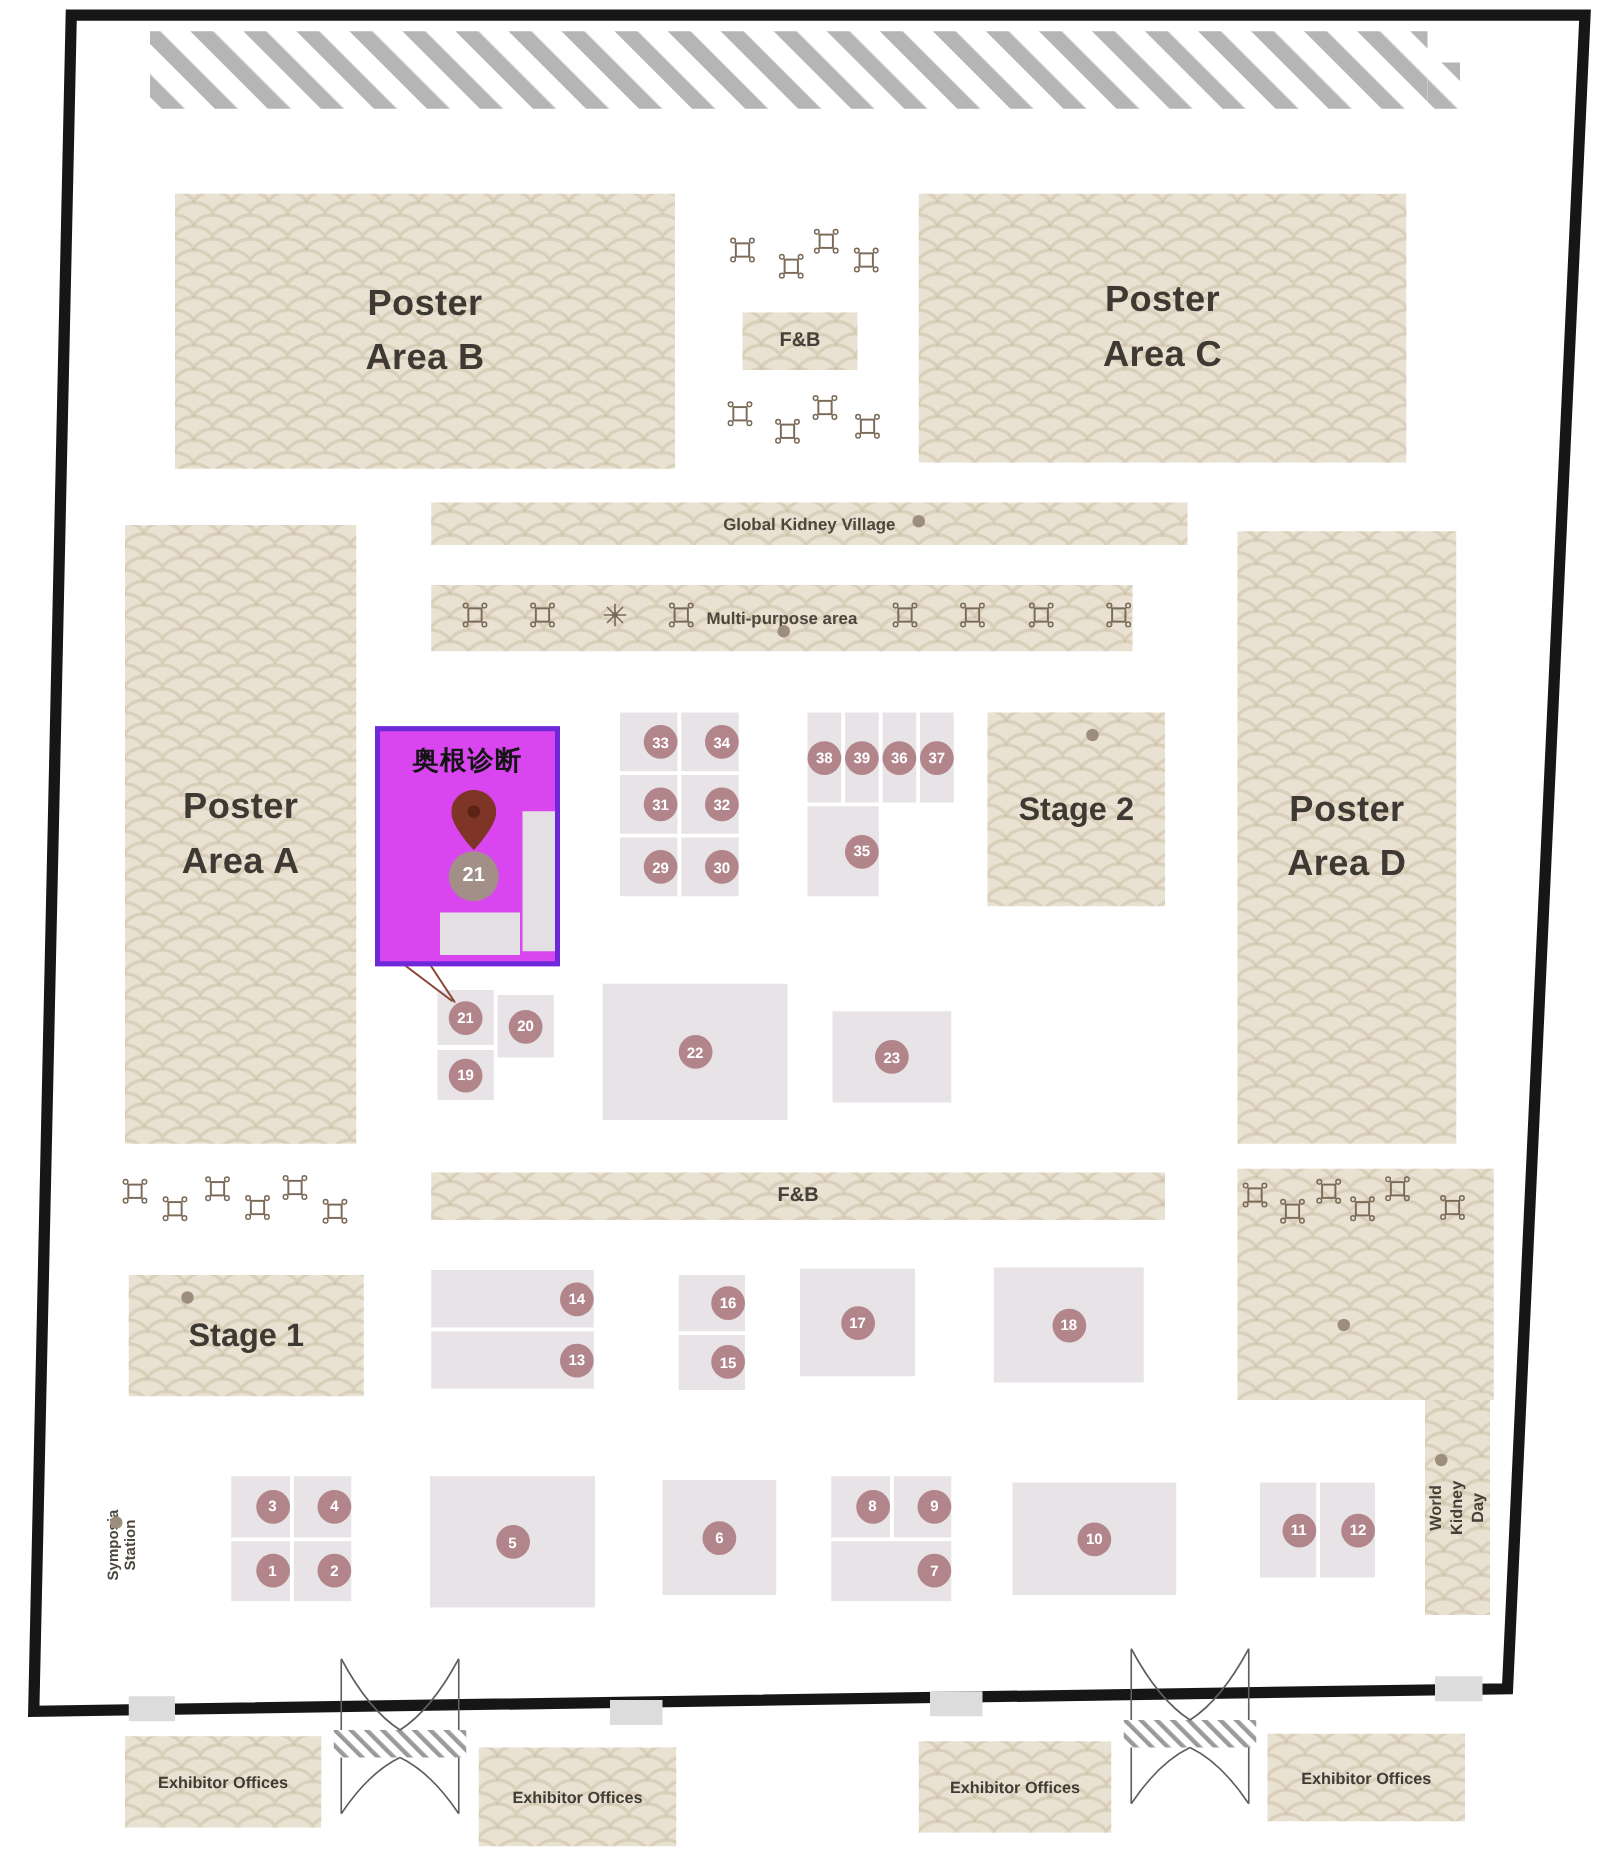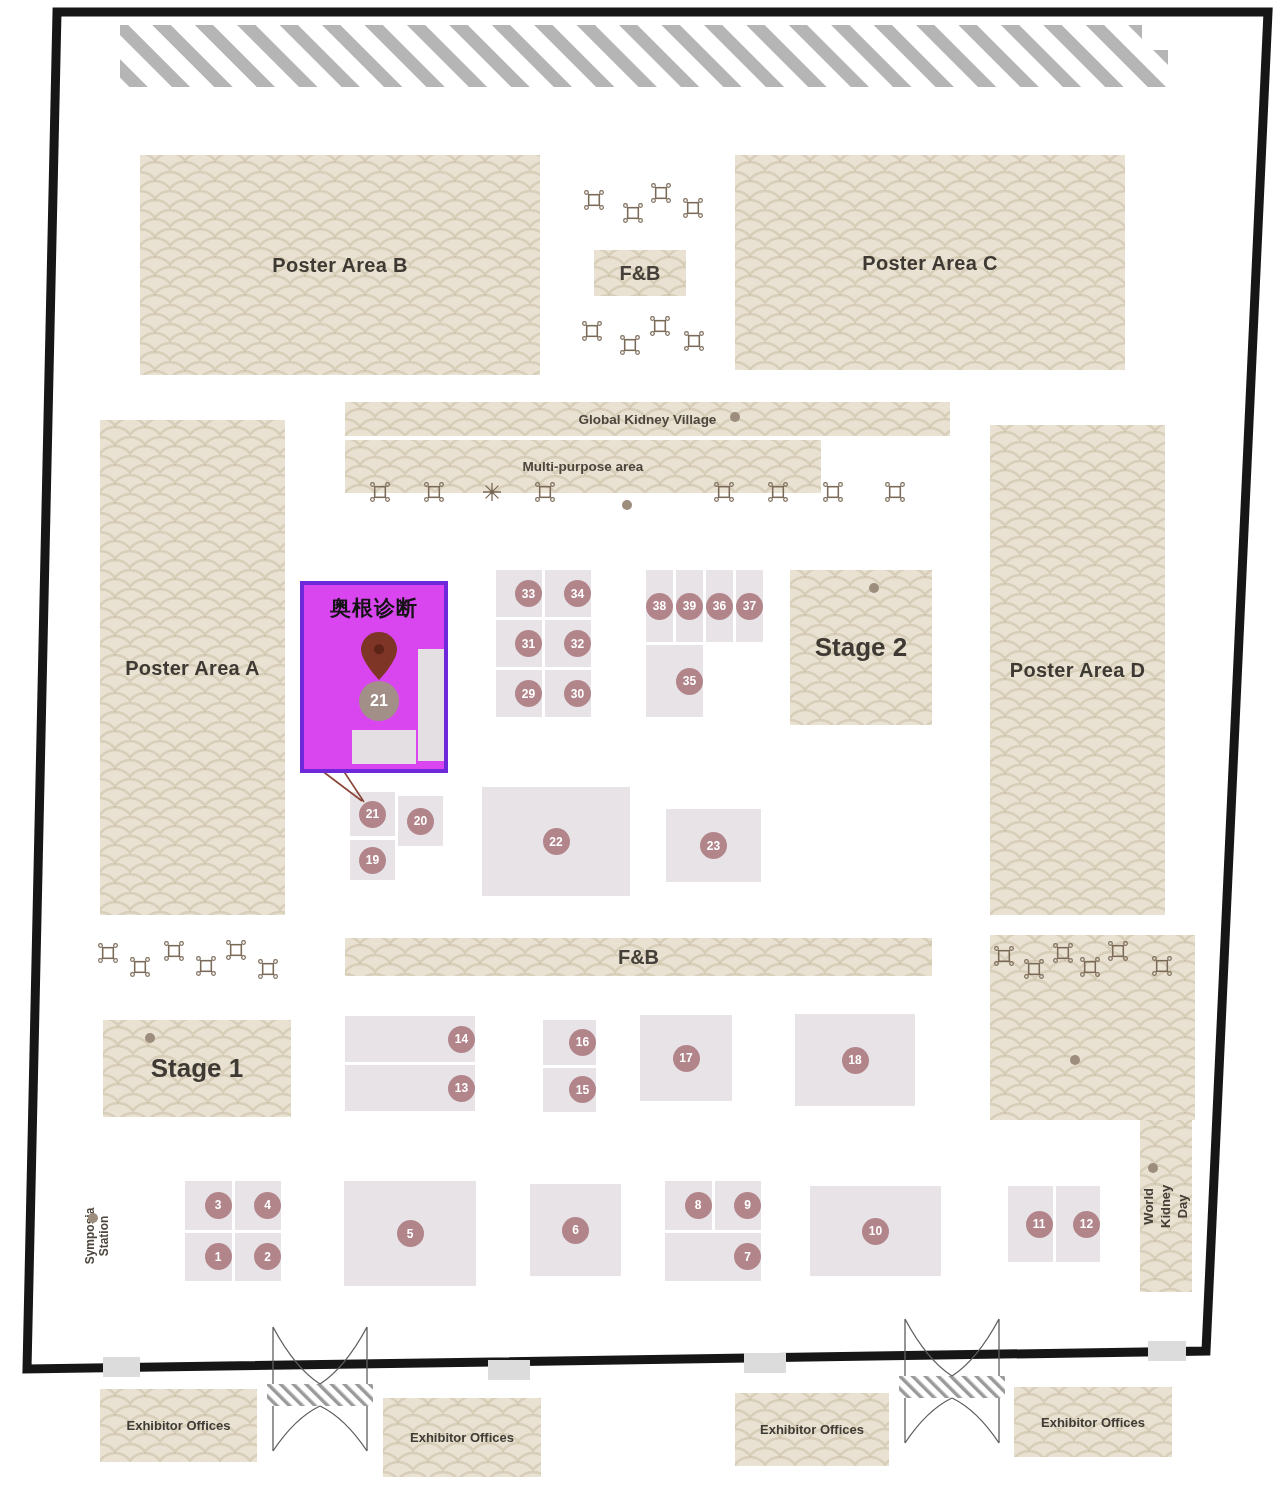--- a/index.html
+++ b/index.html
@@ -7,24 +7,24 @@
          font-family:"Liberation Sans",sans-serif;overflow:hidden}
   svg.layer{position:absolute;left:0;top:0;pointer-events:none}
 
   .area{position:absolute;display:flex;align-items:center;justify-content:center;
         text-align:center;color:#3e3a33}
   .scallop{background-color:#e9e2d2;
     background-image:
       radial-gradient(circle at 50% 135%, rgba(0,0,0,0) 57%, rgba(151,129,88,.20) 59%, rgba(151,129,88,.20) 66%, rgba(0,0,0,0) 68%),
       radial-gradient(circle at 50% 135%, rgba(0,0,0,0) 57%, rgba(151,129,88,.20) 59%, rgba(151,129,88,.20) 66%, rgba(0,0,0,0) 68%);
     background-size:30px 19px,30px 19px;background-position:0 0,15px 10px}
-  .lbl-lg{font-size:20px;font-weight:600;letter-spacing:.3px;line-height:1.5;width:150px}
+  .lbl-lg{font-size:29px;font-weight:600;letter-spacing:.3px;line-height:1.5;width:150px}
   .lbl-md{font-size:26px;font-weight:600}
   .lbl-sm{font-size:13.5px;font-weight:700;color:#4c463d}
-  .lbl-fnb{font-size:20px;font-weight:700;color:#454039}
+  .lbl-fnb{font-size:16px;font-weight:700;color:#454039}
   .lbl-eo{font-size:13px;font-weight:600;color:#3f3b35}
 
   .cluster{position:absolute;display:grid;gap:3px}
   .cell{background:#e7e3e7;display:flex;align-items:center;justify-content:flex-end}
   .single{position:absolute;background:#e7e3e7;display:flex;align-items:center;justify-content:center}
   .num{width:27px;height:27px;border-radius:50%;background:#b2858b;color:#fff;
        font-size:12px;font-weight:700;display:flex;align-items:center;justify-content:center}
 
   .callout{position:absolute;left:300px;top:581px;width:140px;height:184px;
            background:#d946ef;border:4px solid #6d28d9;z-index:5}
@@ -79,21 +79,21 @@
   </div>
   <div class="area scallop" style="left:735px;top:155px;width:390px;height:215px">
     <span class="lbl-lg">Poster Area C</span>
   </div>
   <div class="area scallop" style="left:594px;top:250px;width:92px;height:46px">
     <span class="lbl-fnb">F&amp;B</span>
   </div>
   <div class="area scallop" style="left:345px;top:402px;width:605px;height:34px">
     <span class="lbl-sm">Global Kidney Village</span>
   </div>
-  <div class="area scallop" style="left:345px;top:440px;width:476px;height:53px">
+  <div class="area scallop" style="left:345px;top:468px;width:561px;height:53px">
     <span class="lbl-sm">Multi-purpose area</span>
   </div>
   <div class="area scallop" style="left:100px;top:420px;width:185px;height:495px">
     <span class="lbl-lg">Poster Area A</span>
   </div>
   <div class="area scallop" style="left:990px;top:425px;width:175px;height:490px">
     <span class="lbl-lg">Poster Area D</span>
   </div>
   <div class="area scallop" style="left:790px;top:570px;width:142px;height:155px">
     <span class="lbl-md">Stage 2</span>

